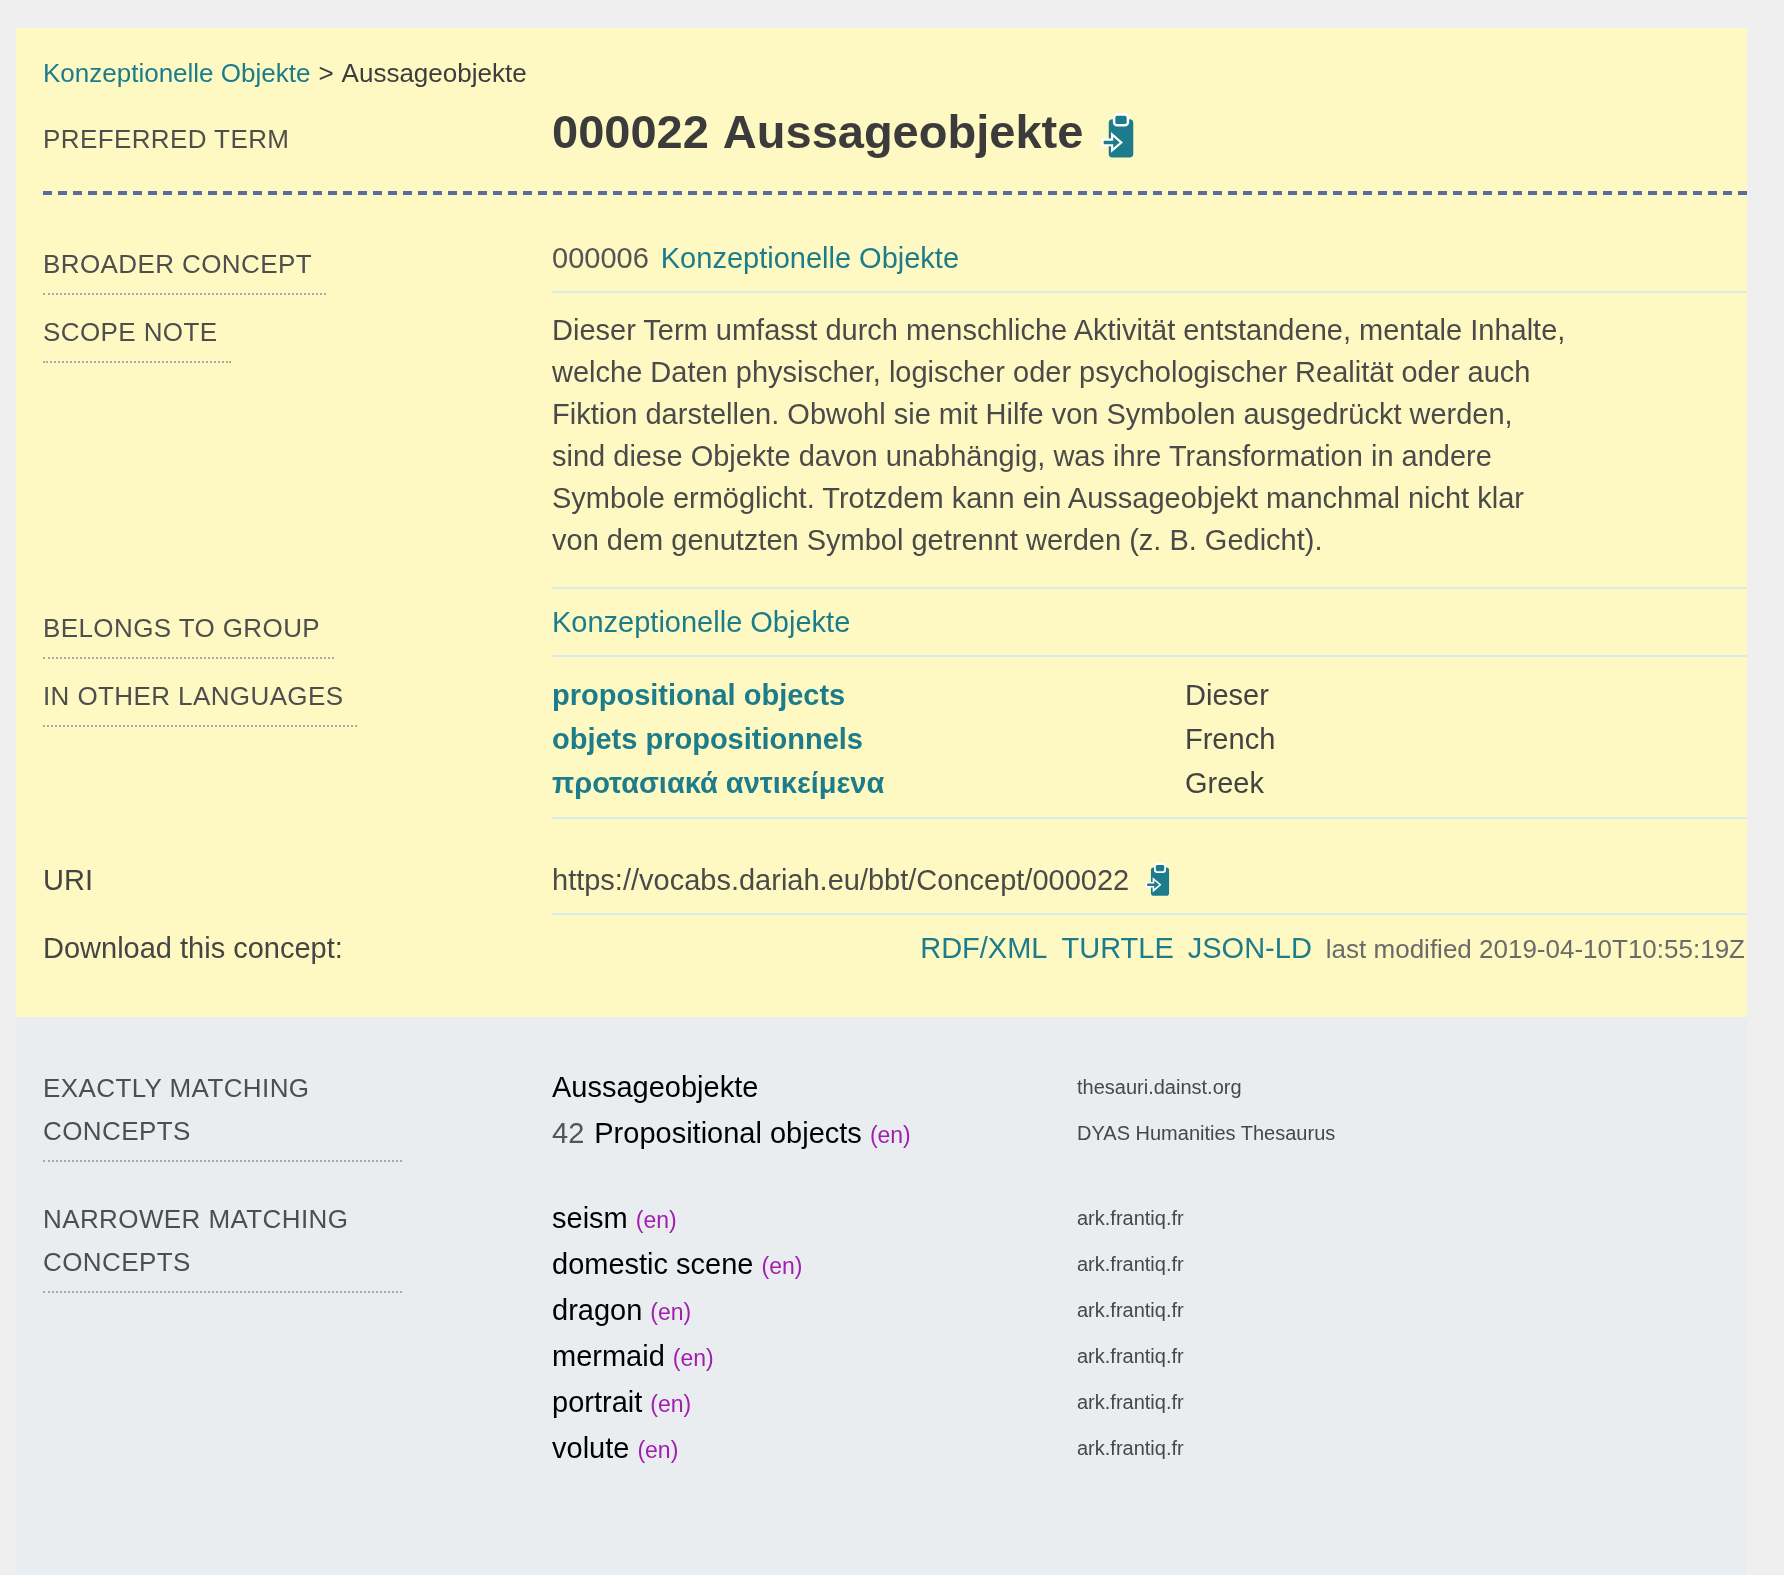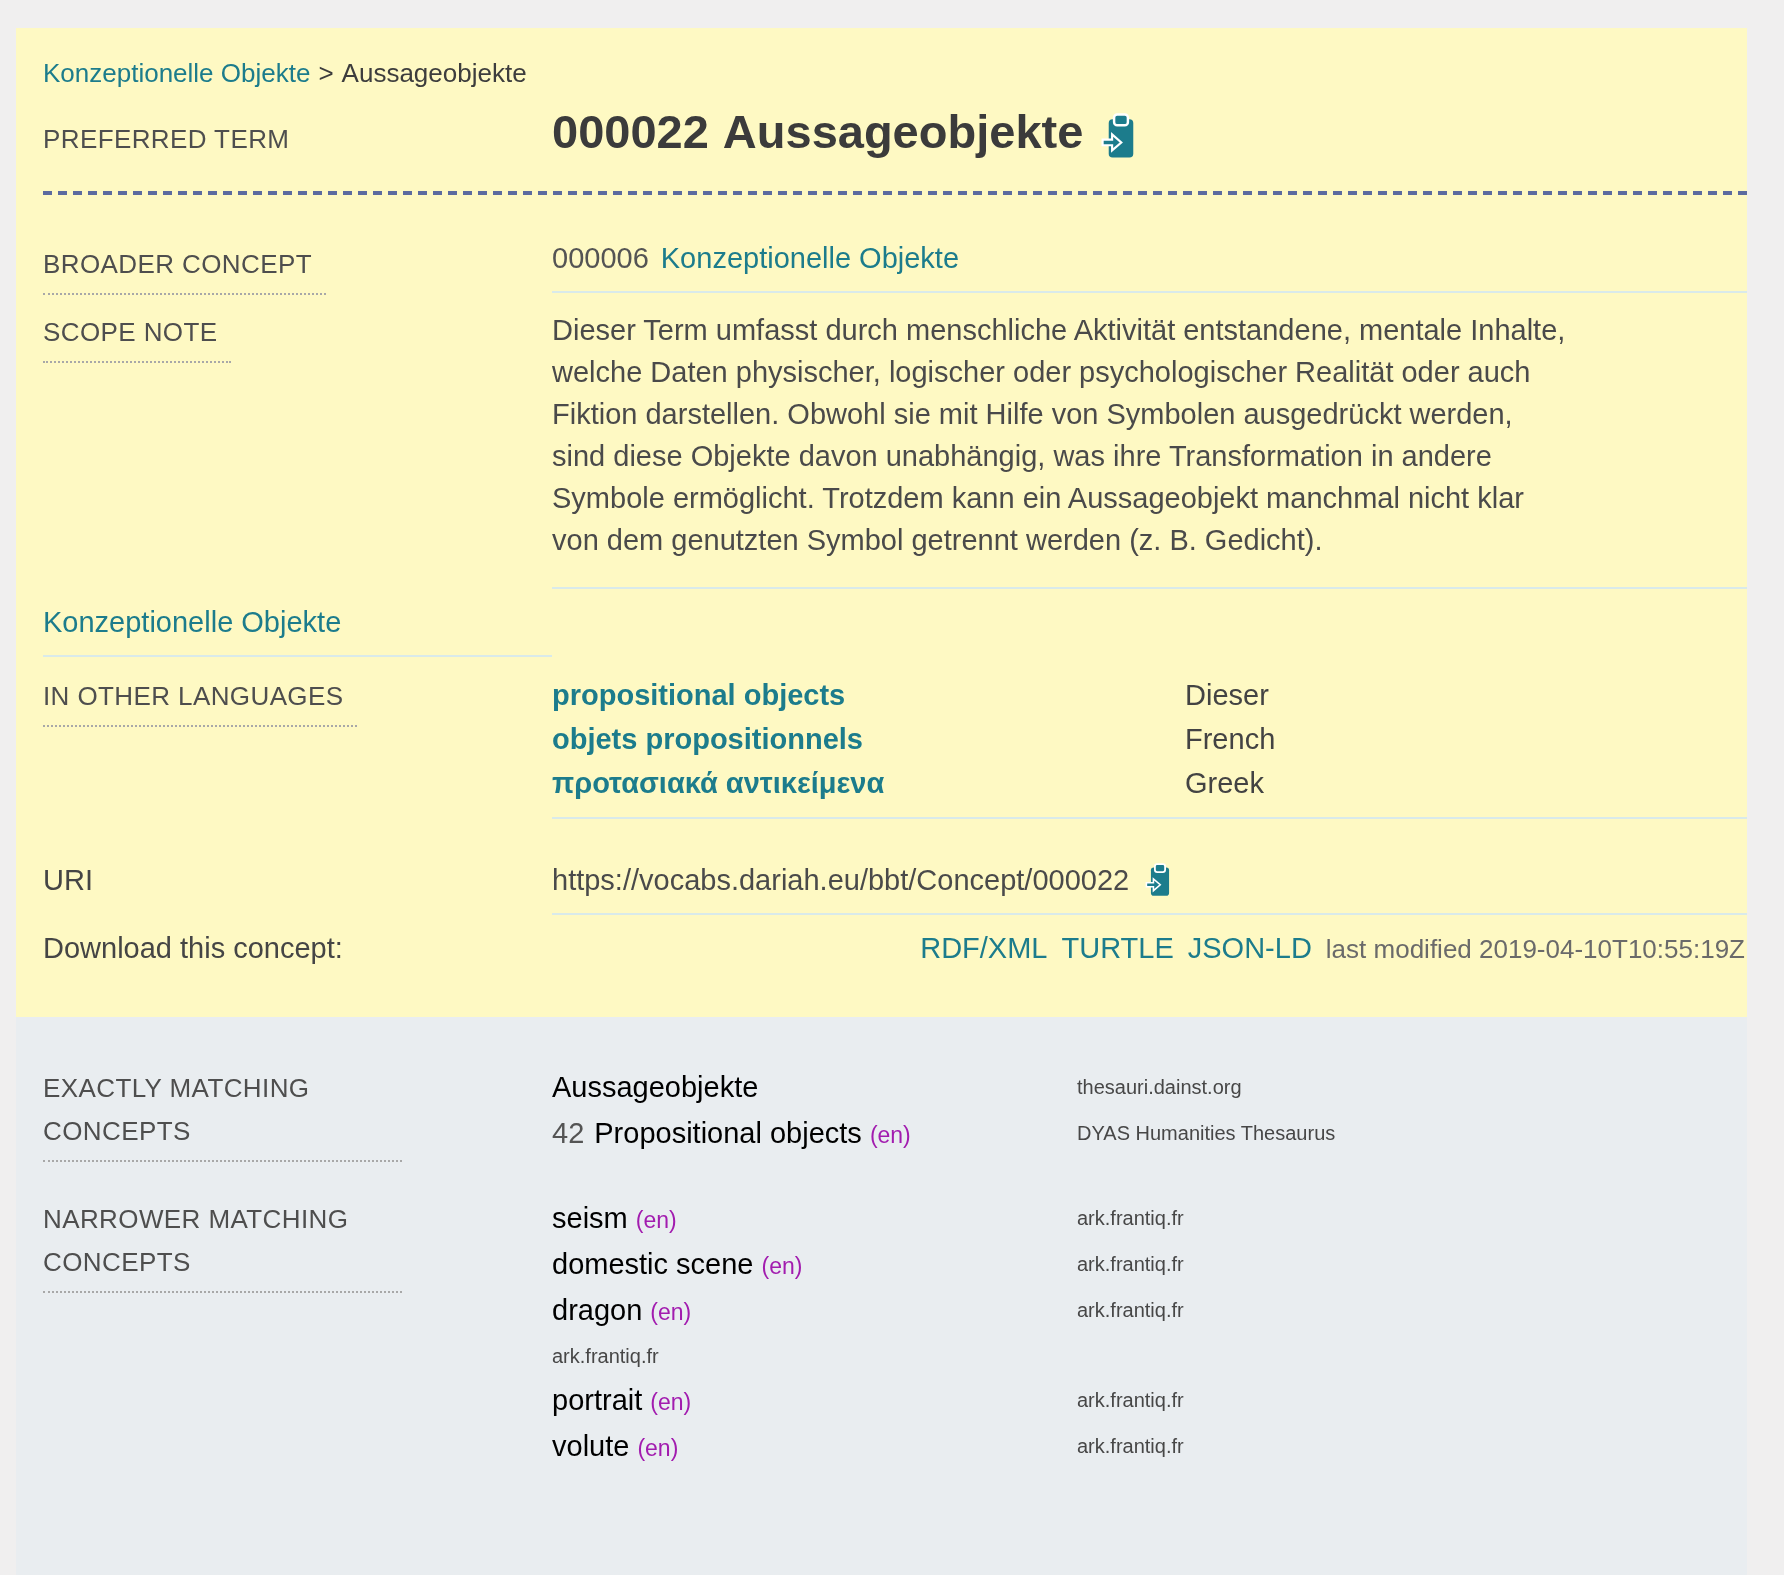--- a/index.html
+++ b/index.html
@@ -111,20 +111,21 @@
     </div>
 
     <div class="row">
       <div class="prop-label"><span class="dotted">SCOPE NOTE</span></div>
       <div class="value bordered">
         <div class="scope-text">Dieser Term umfasst durch menschliche Aktivität entstandene, mentale Inhalte, welche Daten physischer, logischer oder psychologischer Realität oder auch Fiktion darstellen. Obwohl sie mit Hilfe von Symbolen ausgedrückt werden, sind diese Objekte davon unabhängig, was ihre Transformation in andere Symbole ermöglicht. Trotzdem kann ein Aussageobjekt manchmal nicht klar von dem genutzten Symbol getrennt werden (z. B. Gedicht).</div>
       </div>
     </div>
 
     <div class="row">
+      <div class="prop-label"><span class="dotted">BELONGS TO GROUP</span></div>
       <div class="value bordered">
         <a>Konzeptionelle Objekte</a>
       </div>
     </div>
 
     <div class="row">
       <div class="prop-label"><span class="dotted">IN OTHER LANGUAGES</span></div>
       <div class="value bordered languages">
         <div class="lang-row">
           <a class="term">propositional objects</a>
@@ -198,20 +199,21 @@
         </div>
         <div class="match-row">
           <span class="cell-link"><a>domestic scene</a><span class="lang-tag">(en)</span></span>
           <span class="source">ark.frantiq.fr</span>
         </div>
         <div class="match-row">
           <span class="cell-link"><a>dragon</a><span class="lang-tag">(en)</span></span>
           <span class="source">ark.frantiq.fr</span>
         </div>
         <div class="match-row">
+          <span class="cell-link"><a>mermaid</a><span class="lang-tag">(en)</span></span>
           <span class="source">ark.frantiq.fr</span>
         </div>
         <div class="match-row">
           <span class="cell-link"><a>portrait</a><span class="lang-tag">(en)</span></span>
           <span class="source">ark.frantiq.fr</span>
         </div>
         <div class="match-row">
           <span class="cell-link"><a>volute</a><span class="lang-tag">(en)</span></span>
           <span class="source">ark.frantiq.fr</span>
         </div>

